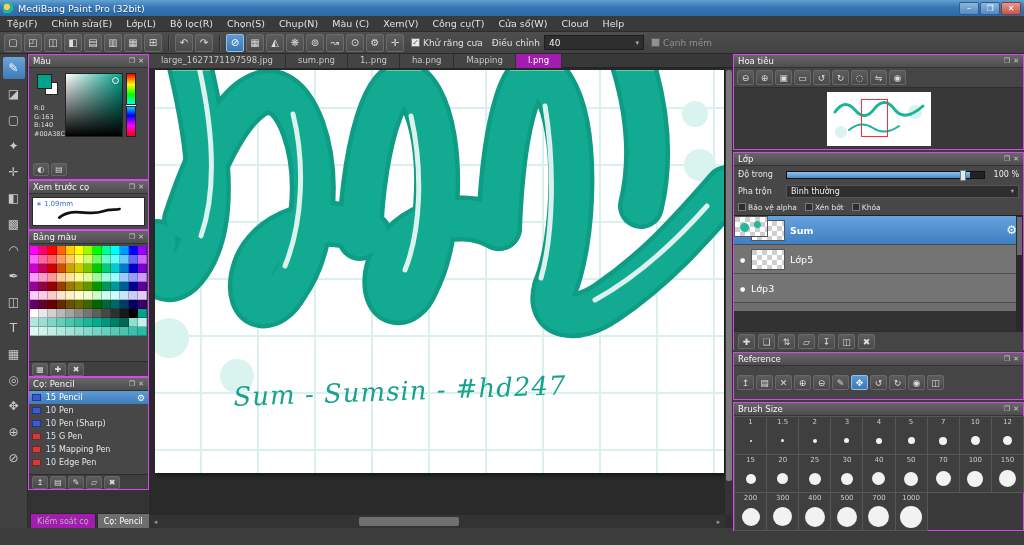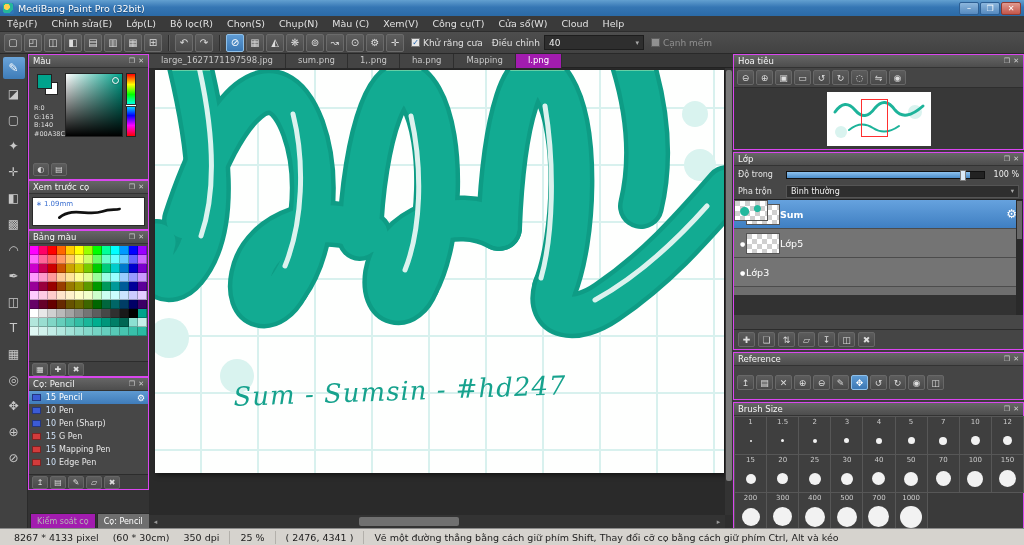--- a/index.html
+++ b/index.html
@@ -102,21 +102,21 @@
 .slider-fill{position:absolute;left:0;top:0;bottom:0;width:93%;background:linear-gradient(#8ec2ee,#4b8cc8)}
 .slider-handle{position:absolute;left:88%;top:-2px;width:6px;height:11px;background:#dcebf8;border:1px solid #7d7d7d}
 .lvalue{width:30px;text-align:right;font-size:8px;color:#eee;flex:none}
 .lrow-blend{height:16px}
 .ldrop{flex:1;height:13px;background:#2e2e2e;border:1px solid #555;display:flex;align-items:center;padding:0 4px;font-size:8px;color:#eee}
 .ldrop .dd{margin-left:auto;font-size:6.5px;color:#aaa}
 .lrow-checks{height:16px;gap:8px}
 .lcheck{display:flex;align-items:center;gap:2px;font-size:7.5px;color:#e0e0e0}
 .lcheck .cb{width:8px;height:8px;background:#2d2d2d;border-color:#7a7a7a;color:#9cf}
 .llist{height:116px;background:#323232;position:relative;overflow:hidden;border-top:1px solid #222;flex:none}
-.layer-row{height:29px;display:flex;align-items:center;padding:3px 6px;background:#747474;border-bottom:1px solid #4c4c4c}
+.layer-row{height:29px;display:flex;align-items:center;gap:5px;padding:3px 6px;background:#747474;border-bottom:1px solid #4c4c4c}
 .layer-row.sel{background:linear-gradient(#66a2de,#3f7fc2)}
 .layer-eye{font-size:6px;color:#fff;width:6px;flex:none}
 .layer-thumb{width:34px;height:21px;flex:none;border:1px solid #555;background:conic-gradient(#fff 25%,#cfcfcf 0 50%,#fff 0 75%,#cfcfcf 0);background-size:10px 10px}
 .layer-thumb.art{background:radial-gradient(circle at 30% 55%,#23b89d 0 4px,transparent 5px),radial-gradient(circle at 70% 40%,#23b89d 0 3px,transparent 4px),conic-gradient(#fff 25%,#cfcfcf 0 50%,#fff 0 75%,#cfcfcf 0);background-size:auto,auto,10px 10px}
 .layer-name{font-size:9.5px;color:#fff}
 .layer-row.sel .layer-name{font-weight:bold}
 .layer-gear{display:none;margin-left:auto;color:#fff;font-size:12px}
 .layer-gear.show{display:block}
 .layer-sliver{height:8px;background:#6e6e6e}
 .lscroll{position:absolute;right:0;top:0;bottom:0;width:7px;background:#2a2a2a}
@@ -624,20 +624,37 @@
           </span>
         <span class="lvalue">100 %</span>
       </div>
       <div class="lrow lrow-blend">
         <span class="llabel">Pha trộn</span>
         <span class="ldrop">
           <span>Bình thường</span>
           <span class="dd">▾</span>
         </span>
       </div>
+      <div class="lrow lrow-checks">
+
+          <label class="lcheck">
+            <span class="cb"></span>
+            <span>Bảo vệ alpha</span>
+          </label>
+
+          <label class="lcheck">
+            <span class="cb"></span>
+            <span>Xén bớt</span>
+          </label>
+
+          <label class="lcheck">
+            <span class="cb"></span>
+            <span>Khóa</span>
+          </label>
+        </div>
       <div class="llist">
         <div>
 
             <div class="layer-row sel">
               <span class="layer-eye">●</span>
               <span class="layer-thumb"></span>
               <span class="layer-name">Sum</span>
               <span class="layer-gear show">⚙</span>
             </div>
 
@@ -822,24 +839,14 @@
           </div>
 
           <div class="bs-cell">
             <span class="bs-label">1000</span>
             <span class="bs-dot" style="height: 22px; width: 22px;"></span>
           </div>
         </div>
     </div>
   </div>
 
-  <div class="statusbar">
-    <span class="seg">
-      <span>8267 * 4133 pixel</span>
-      <span>(60 * 30cm)</span>
-      <span>350 dpi</span>
-    </span>
-    <span class="seg">25 %</span>
-    <span class="seg">( 2476, 4341 )</span>
-    <span class="seg hint">Vẽ một đường thẳng bằng cách giữ phím Shift, Thay đổi cỡ cọ bằng cách giữ phím Ctrl, Alt và kéo</span>
-  </div>
 
 </div>
 
 </body></html>

